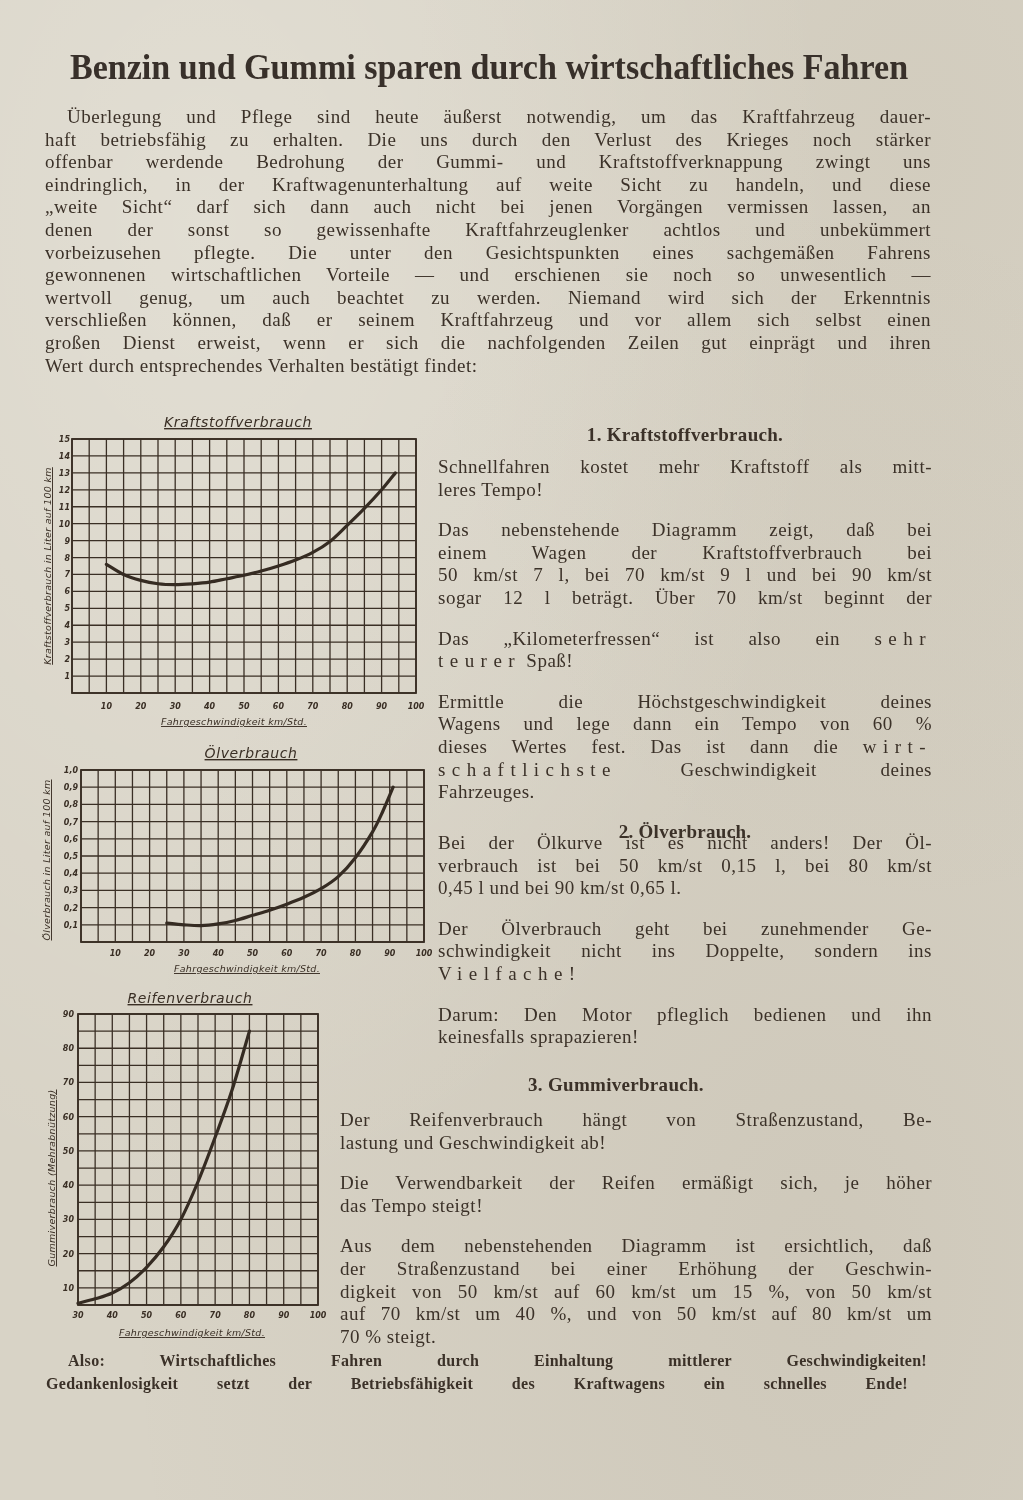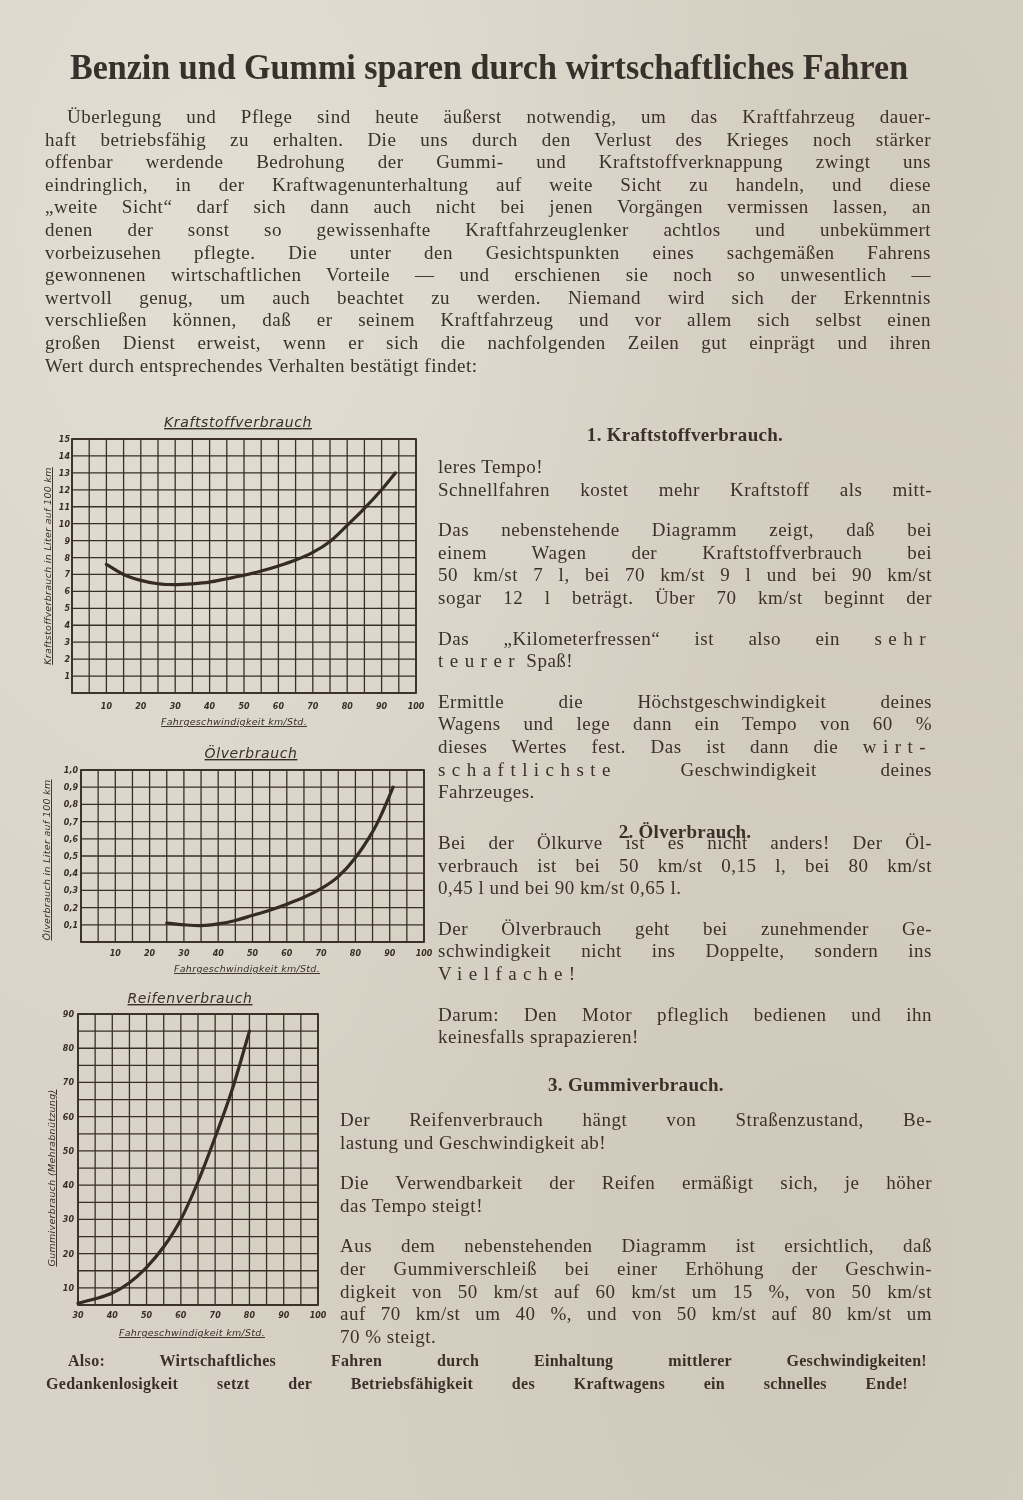--- a/index.html
+++ b/index.html
@@ -28,21 +28,21 @@
   .line.last { text-align-last: left; }
   .spaced { letter-spacing: 0.34em; }
   .intro { left: 45px; top: 106px; width: 886px; }
   .intro .line:first-child { padding-left: 22px; }
   .sec-heading {
     position: absolute; margin: 0; font-size: 19px; font-weight: bold;
     line-height: 22px; text-align: center; letter-spacing: 0.3px;
   }
   .h1 { left: 438px; width: 494px; top: 424px; }
   .h2 { left: 438px; width: 494px; top: 821px; }
-  .h3 { left: 340px; width: 592px; top: 1074px; }
+  .h3 { left: 320px; width: 592px; top: 1074px; }
   .b1 { left: 438px; width: 494px; top: 456px; }
   .b2 { left: 438px; width: 494px; top: 832px; }
   .b3 { left: 340px; width: 592px; top: 1109px; }
   .para + .para { margin-top: 18px; }
   .closing { left: 46px; top: 1349px; }
   .closing .line { font-weight: bold; font-size: 16px; letter-spacing: 0.3px; height: 23px; line-height: 23px; }
   .closing .line:first-child { margin-left: 22px; width: 859px; text-align-last: justify; }
   .closing .line:nth-child(2) { width: 862px; text-align-last: justify; }
   #charts { position: absolute; left: 0; top: 0; width: 1023px; height: 1500px; }
   #charts text { font-family: "DejaVu Sans", sans-serif; font-style: oblique; fill: #3a2f25; }
@@ -67,22 +67,22 @@
     <div class="line">wertvoll genug, um auch beachtet zu werden. Niemand wird sich der Erkenntnis</div>
     <div class="line">verschließen können, daß er seinem Kraftfahrzeug und vor allem sich selbst einen</div>
     <div class="line">großen Dienst erweist, wenn er sich die nachfolgenden Zeilen gut einprägt und ihren</div>
     <div class="line last">Wert durch entsprechendes Verhalten bestätigt findet:</div>
   </div>
 
 <section>
   <h2 class="sec-heading h1">1. Kraftstoffverbrauch.</h2>
   <div class="block b1">
       <div class="para">
+        <div class="line">Schnellfahren kostet mehr Kraftstoff als mitt-</div>
         <div class="line last">leres Tempo!</div>
-        <div class="line">Schnellfahren kostet mehr Kraftstoff als mitt-</div>
       </div>
       <div class="para">
         <div class="line">Das nebenstehende Diagramm zeigt, daß bei</div>
         <div class="line">einem Wagen der Kraftstoffverbrauch bei</div>
         <div class="line">50 km/st 7 l, bei 70 km/st 9 l und bei 90 km/st</div>
         <div class="line">sogar 12 l beträgt. Über 70 km/st beginnt der</div>
       </div>
       <div class="para">
         <div class="line"><span>Das „Kilometerfressen“ ist also ein </span><span class="spaced">sehr</span></div>
         <div class="line last"><span class="spaced">teurer</span><span> Spaß!</span></div>
@@ -123,21 +123,21 @@
       <div class="para">
         <div class="line">Der Reifenverbrauch hängt von Straßenzustand, Be-</div>
         <div class="line last">lastung und Geschwindigkeit ab!</div>
       </div>
       <div class="para">
         <div class="line">Die Verwendbarkeit der Reifen ermäßigt sich, je höher</div>
         <div class="line last">das Tempo steigt!</div>
       </div>
       <div class="para">
         <div class="line">Aus dem nebenstehenden Diagramm ist ersichtlich, daß</div>
-        <div class="line">der Gummiverschleiß bei einer Erhöhung der Geschwin-</div>
+        <div class="line">der Straßenzustand bei einer Erhöhung der Geschwin-</div>
         <div class="line">digkeit von 50 km/st auf 60 km/st um 15 %, von 50 km/st</div>
         <div class="line">auf 70 km/st um 40 %, und von 50 km/st auf 80 km/st um</div>
         <div class="line last">70 % steigt.</div>
       </div>
     </div>
 </section>
 
 <div class="block closing">
     <div class="line">Also: Wirtschaftliches Fahren durch Einhaltung mittlerer Geschwindigkeiten!</div>
     <div class="line last">Gedankenlosigkeit setzt der Betriebsfähigkeit des Kraftwagens ein schnelles Ende!</div>

